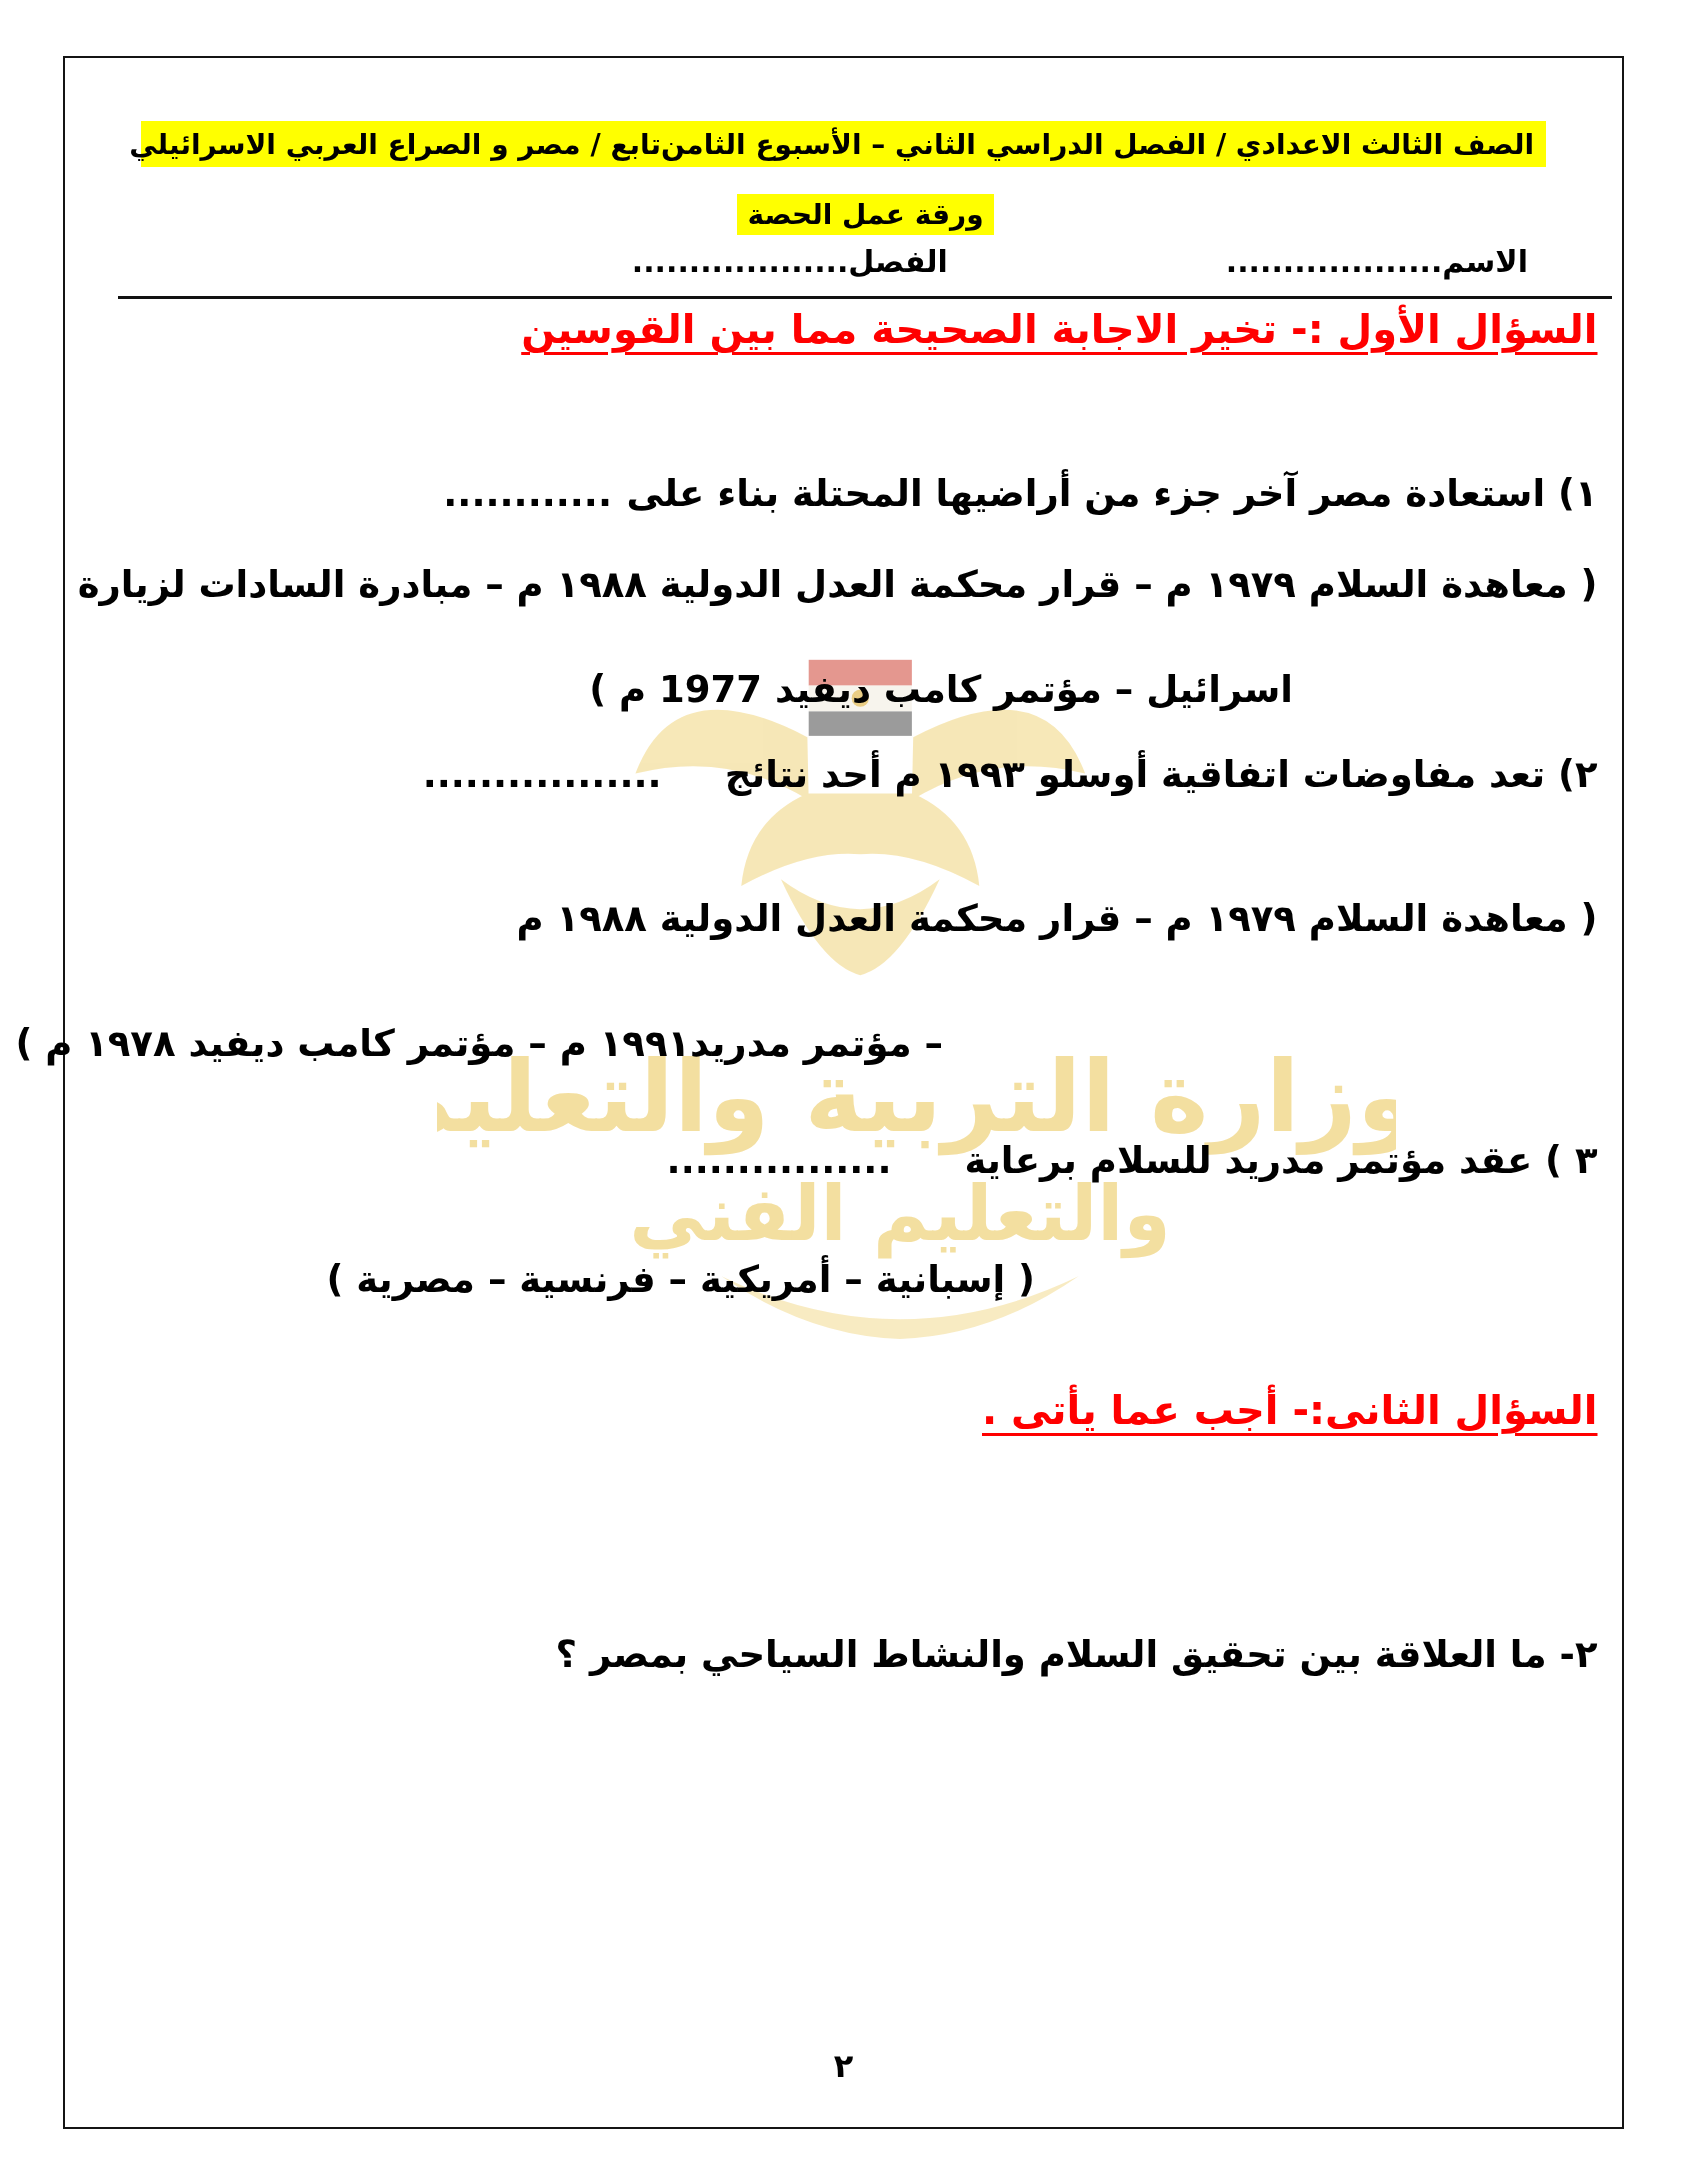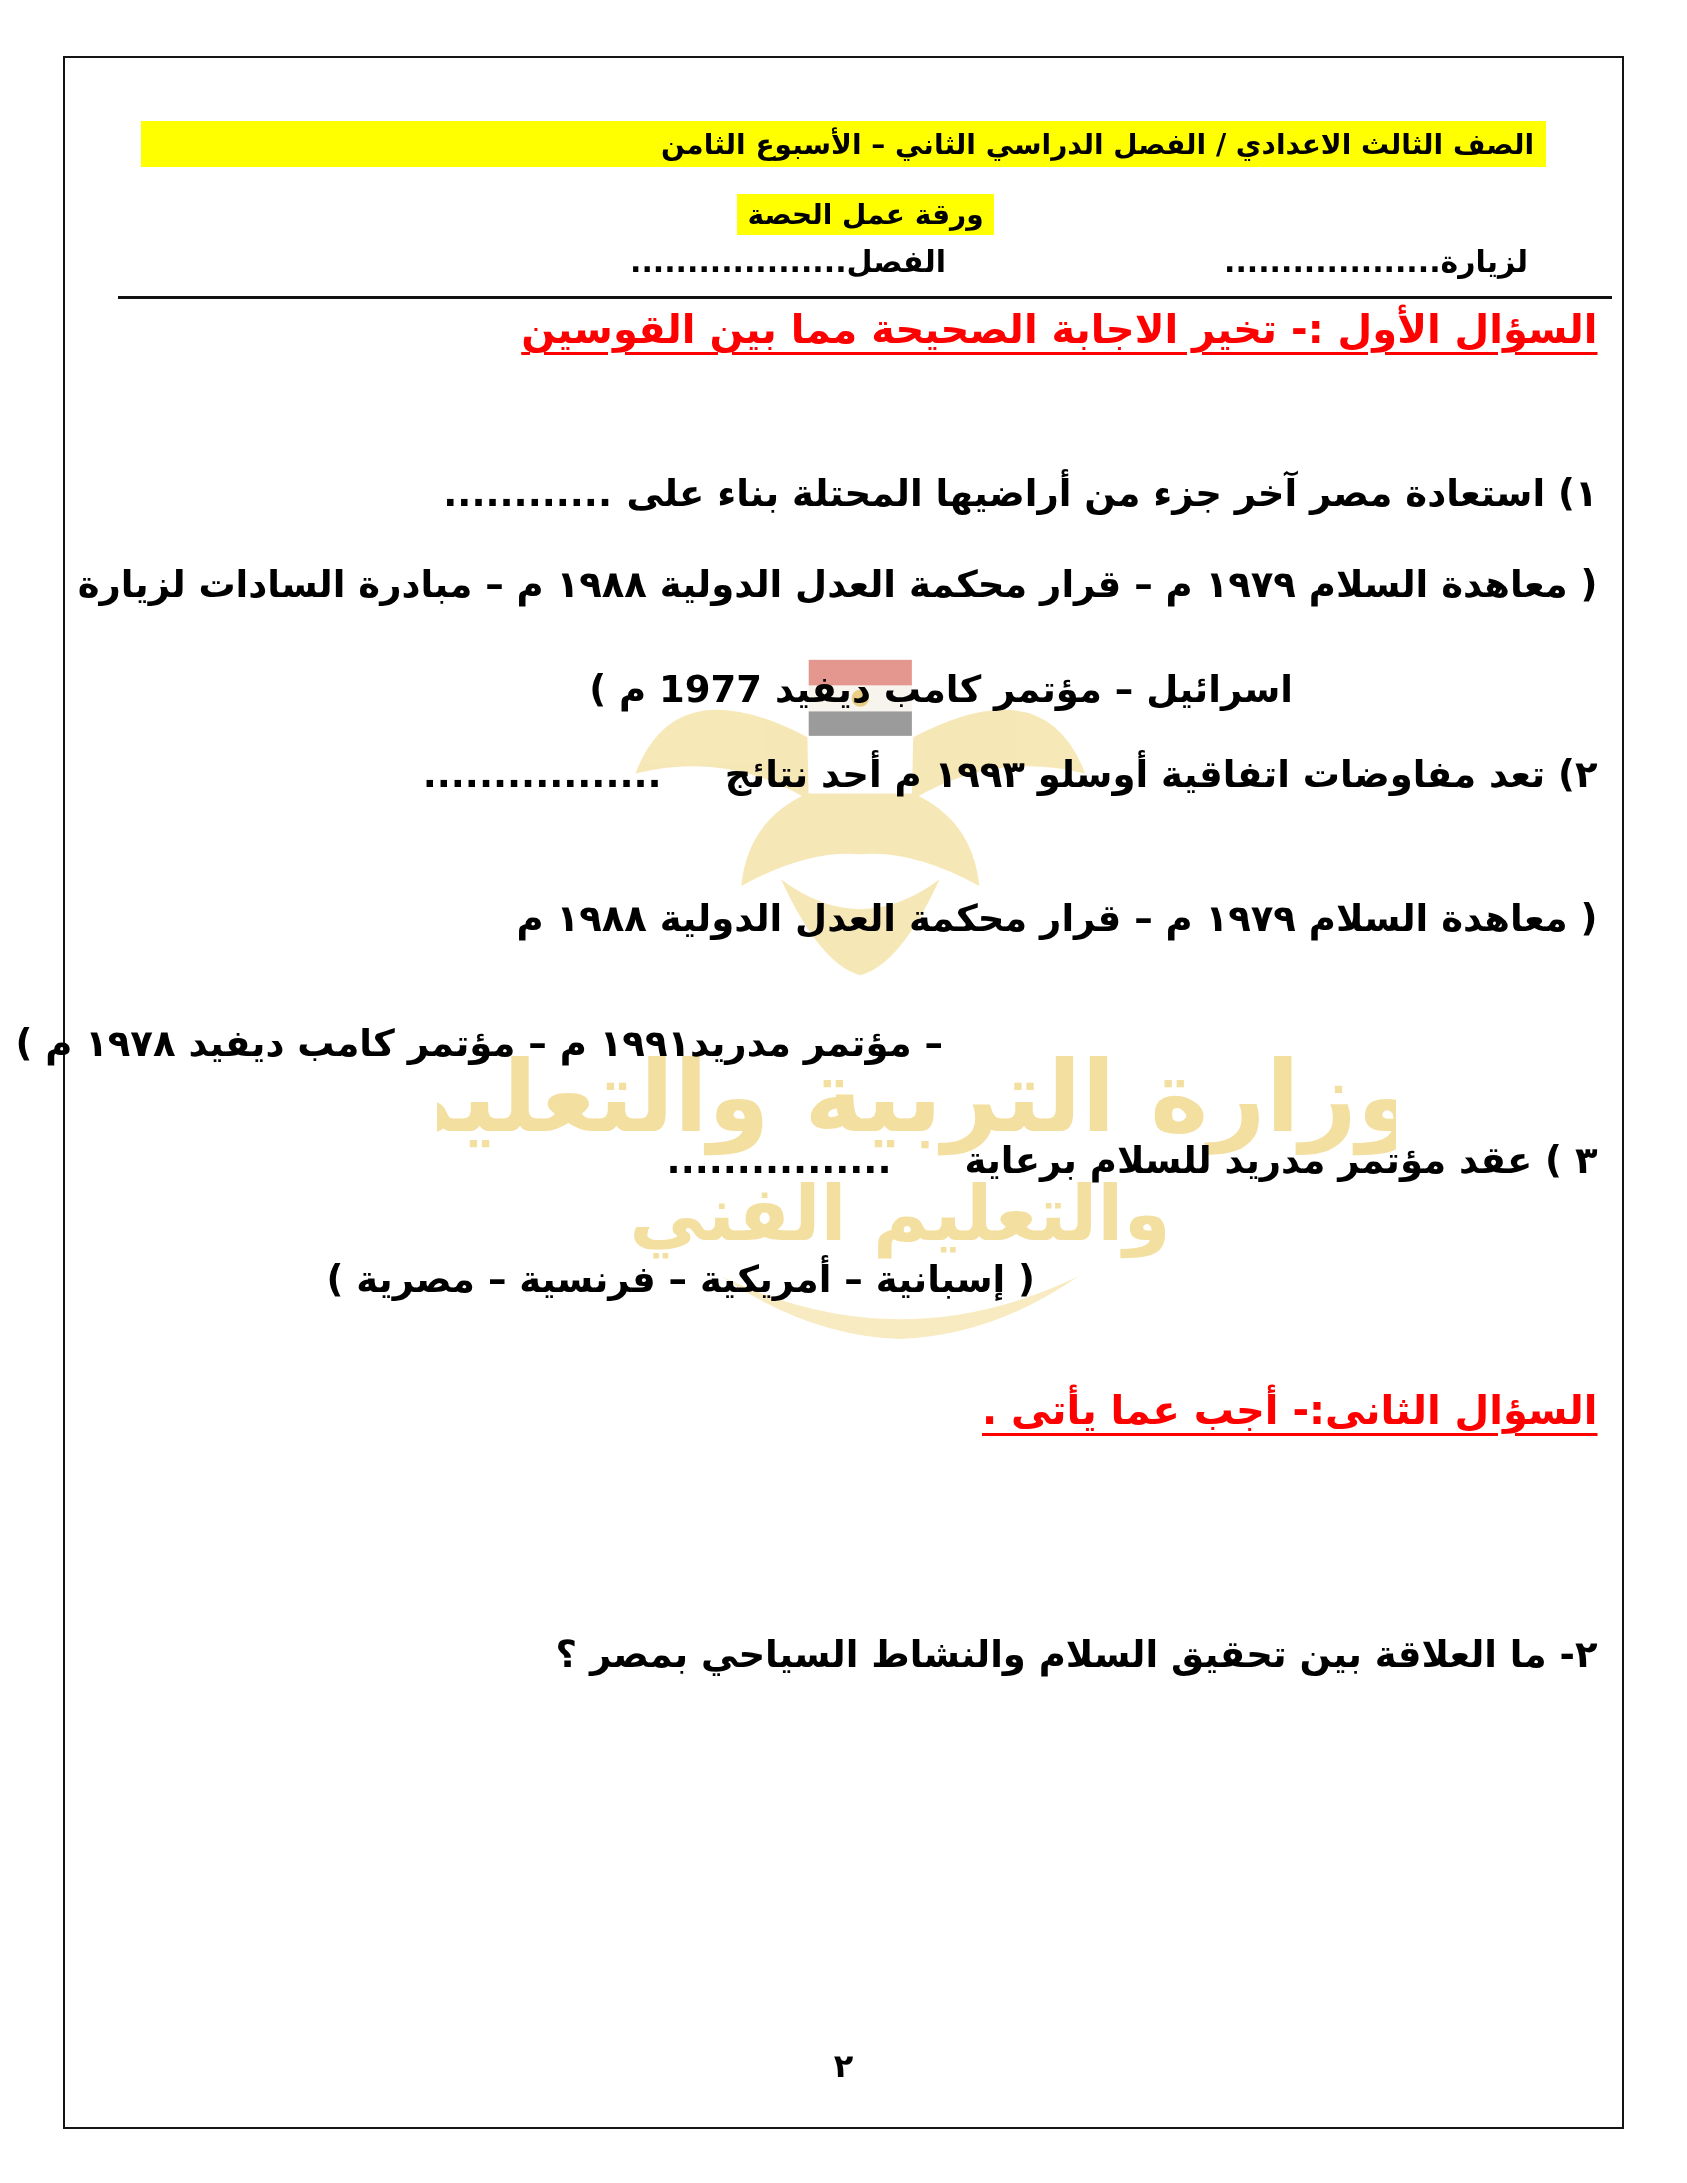--- a/index.html
+++ b/index.html
@@ -126,29 +126,30 @@
     <path d="M 430 1030 Q 700 1160 970 1030 Q 840 1120 700 1125 Q 560 1120 430 1030 Z" fill="#e8bd35" opacity="0.3"></path>
   </svg>
 
   <div class="frame"></div>
 
   <div class="content">
 
     <div class="abs band-row">
       <div class="band-inner">
         <span>الصف الثالث الاعدادي / الفصل الدراسي الثاني – الأسبوع الثامن</span>
+        <span>تابع / مصر و الصراع العربي الاسرائيلي</span>
       </div>
     </div>
 
     <div class="abs chip-row">
       <span class="chip">ورقة عمل الحصة</span>
     </div>
 
     <div class="abs name-row">
-      <span>لزيارة...................</span>
+      <span>الاسم...................</span>
       <span>الفصل...................</span>
     </div>
 
     <div class="abs hr"></div>
 
     <div class="abs section-title t1">السؤال الأول :- تخير الاجابة الصحيحة مما بين القوسين</div>
 
     <div class="abs q q1">
       <span>١)  استعادة مصر آخر جزء من أراضيها المحتلة بناء على</span><span class="dots gap-s">............</span>
     </div>

